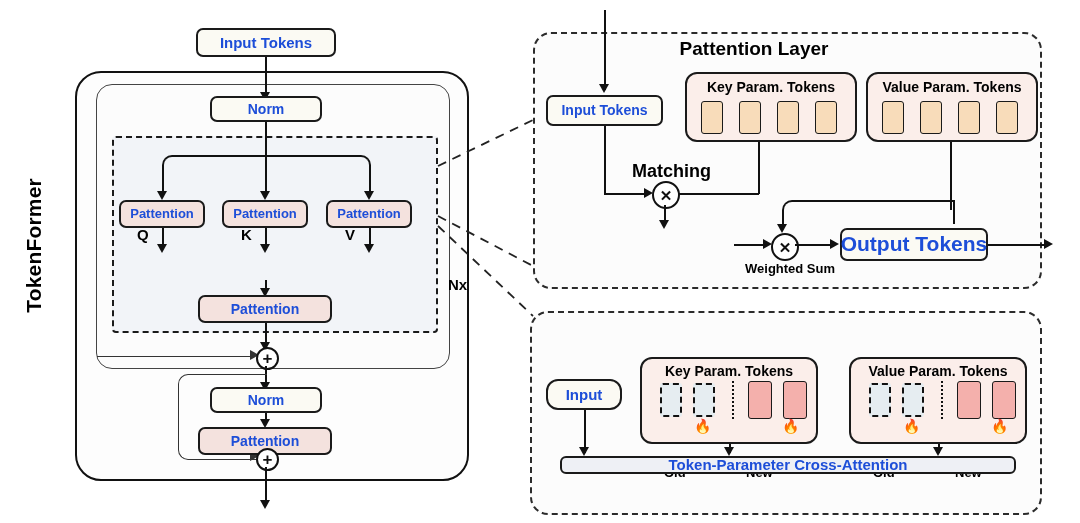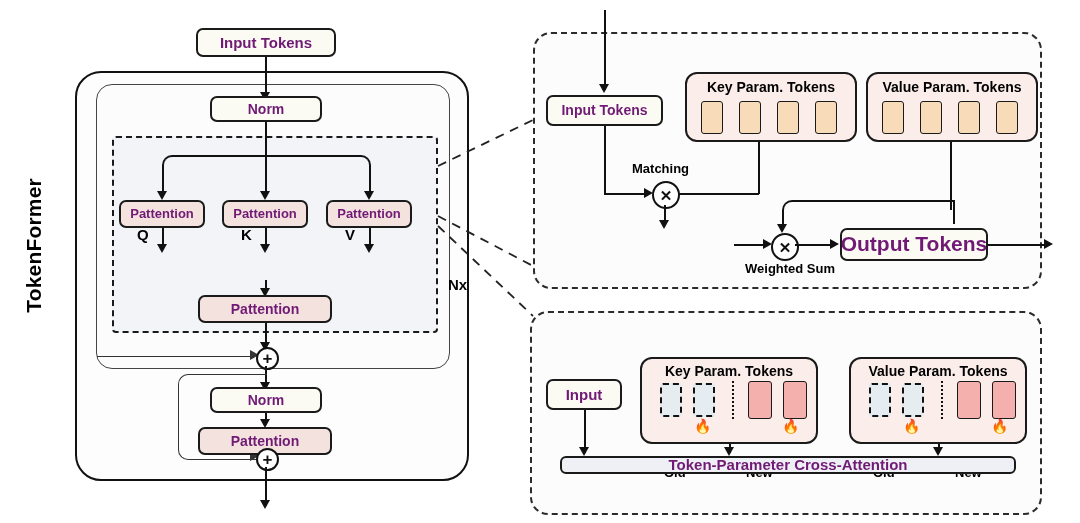--- a/index.html
+++ b/index.html
@@ -5,21 +5,21 @@
   html,body{margin:0;padding:0;background:#ffffff;}
   body{width:1080px;height:523px;font-family:"Liberation Sans",sans-serif;}
   #root{position:relative;width:1080px;height:523px;overflow:hidden;background:#fff;}
   .abs{position:absolute;box-sizing:border-box;}
 
   
   .node{
     position:absolute;box-sizing:border-box;
     display:flex;align-items:center;justify-content:center;
     border:2px solid #1a1a1a;border-radius:7px;
-    font-weight:bold;color:#701a75;text-align:center;
+    font-weight:bold;color:#1d4ed8;text-align:center;
     line-height:1.05;white-space:nowrap;
   }
   .cream{background:#fbfaf3;}
   .pink{background:#f4e2de;}
   .grayblue{background:#eef0f5;}
   .lightgray{background:#f0f1f4;}
 
   
   .shell{
     position:absolute;border:2.5px solid #111;border-radius:26px;background:#fdfdfd;
@@ -181,20 +181,21 @@
   <div class="lbl" style="left:448px;top:276px;font-size:15px;">Nx</div>
 
   <svg class="abs" style="left:0;top:0;width:1080px;height:523px;pointer-events:none;">
     <line x1="438" y1="166" x2="533" y2="120" stroke="#222" stroke-width="1.8" stroke-dasharray="9,7"></line>
     <line x1="438" y1="216" x2="533" y2="266" stroke="#222" stroke-width="1.8" stroke-dasharray="9,7"></line>
     <line x1="438" y1="226" x2="533" y2="316" stroke="#222" stroke-width="1.8" stroke-dasharray="9,7"></line>
   </svg>
 
   <div class="dashpanel" style="left:533px;top:32px;width:505px;height:253px;"></div>
 
+  <div class="lbl" style="left:754px;top:38px;transform:translateX(-50%);font-size:19px;">Pattention Layer</div>
 
   <div class="vline" style="left:604px;top:10px;height:80px;"></div>
   <div class="arrowdown" style="left:599px;top:84px;"></div>
 
   <div class="node cream" style="left:546px;top:95px;width:117px;height:31px;font-size:14px;">Input Tokens</div>
 
   <div class="chipbox" style="left:685px;top:72px;width:172px;height:70px;">
     <div class="cap" style="top:5px;font-size:14px;">Key Param. Tokens</div>
     <div class="chip chip-tan" style="left:14px;top:27px;width:22px;height:33px;"></div>
     <div class="chip chip-tan" style="left:52px;top:27px;width:22px;height:33px;"></div>
@@ -203,21 +204,21 @@
   </div>
 
   <div class="chipbox" style="left:866px;top:72px;width:172px;height:70px;">
     <div class="cap" style="top:5px;font-size:14px;">Value Param. Tokens</div>
     <div class="chip chip-tan" style="left:14px;top:27px;width:22px;height:33px;"></div>
     <div class="chip chip-tan" style="left:52px;top:27px;width:22px;height:33px;"></div>
     <div class="chip chip-tan" style="left:90px;top:27px;width:22px;height:33px;"></div>
     <div class="chip chip-tan" style="left:128px;top:27px;width:22px;height:33px;"></div>
   </div>
 
-  <div class="lbl" style="left:632px;top:161px;font-size:13px;">Matching</div>
+  <div class="lbl" style="left:632px;top:161px;font-size:18px;">Matching</div>
 
   <div class="vline" style="left:604px;top:126px;height:68px;"></div>
   <div class="hline" style="left:604px;top:193px;width:44px;"></div>
   <div class="arrowright" style="left:644px;top:188px;"></div>
 
   <div class="vline" style="left:758px;top:142px;height:52px;"></div>
   <div class="hline" style="left:672px;top:193px;width:87px;"></div>
   <div class="arrowleft" style="left:668px;top:188px;"></div>
 
   <div class="opcircle" style="left:652px;top:181px;width:24px;height:24px;">
@@ -246,21 +247,21 @@
   <div class="arrowright" style="left:830px;top:239px;"></div>
 
   <div class="node cream" style="left:840px;top:228px;width:148px;height:33px;font-size:21px;">Output Tokens</div>
 
   <div class="hline" style="left:988px;top:244px;width:60px;"></div>
   <div class="arrowright" style="left:1044px;top:239px;"></div>
 
   <div class="dashpanel" style="left:530px;top:311px;width:508px;height:200px;"></div>
 
 
-  <div class="node cream" style="left:546px;top:379px;width:76px;height:31px;font-size:15px;">Input</div>
+  <div class="node cream" style="left:546px;top:379px;width:76px;height:31px;font-size:15px;border-radius:12px;">Input</div>
   <div class="vline" style="left:584px;top:410px;height:43px;"></div>
   <div class="arrowdown" style="left:579px;top:447px;"></div>
 
   <div class="chipbox" style="left:640px;top:357px;width:178px;height:87px;">
     <div class="cap" style="top:4px;font-size:14px;">Key Param. Tokens</div>
     <div class="chip chip-old" style="left:18px;top:24px;width:22px;height:34px;"></div>
     <div class="chip chip-old" style="left:51px;top:24px;width:22px;height:34px;"></div>
     <div class="vdots" style="left:90px;top:22px;height:38px;"></div>
     <div class="chip chip-new" style="left:106px;top:22px;width:24px;height:38px;"></div>
     <div class="chip chip-new" style="left:141px;top:22px;width:24px;height:38px;"></div>

